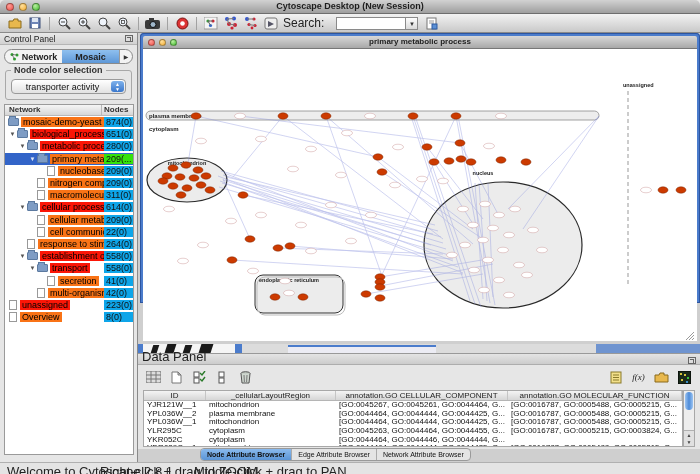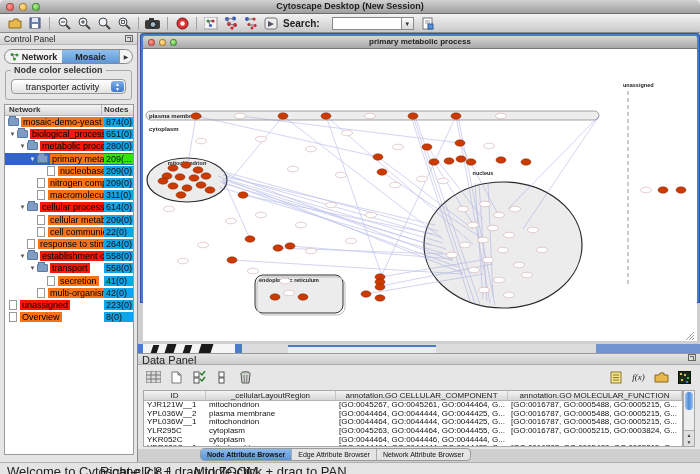--- a/index.html
+++ b/index.html
@@ -17,21 +17,21 @@
   .light.red{background:radial-gradient(circle at 35% 30%,#ff9d96,#f0524a);}
   .light.yellow{background:radial-gradient(circle at 35% 30%,#ffe09b,#f3ad33);}
   .light.green{background:radial-gradient(circle at 35% 30%,#b9f0a0,#43ba2e);}
   .titlebar .title { position:absolute; left:0; right:0; top:1px; text-align:center;
     font-size:9px; font-weight:bold; color:#1d1d1d; }
   
   .toolbar { height:19px; background:linear-gradient(#f2f2f2,#c9c9c9);
     border-bottom:1px solid #8a8a8a; display:flex; align-items:center; padding:0 5px; }
   .tbtn { width:20px; height:16px; display:flex; align-items:center; justify-content:center; }
   .tsep { width:1px; height:13px; background:#a2a2a2; margin:0 4px; }
-  .searchlbl { font-size:10px; color:#222; margin:0 12px 0 2px;font-weight:bold; }
+  .searchlbl { font-size:12px; color:#222; margin:0 12px 0 2px; }
   .searchbox { display:flex; align-items:center; }
   .searchbox input { width:70px; height:13px; border:1px solid #8a8a8a; font-size:9px; padding:0 2px;
     font-family:"Liberation Sans",sans-serif; background:#fff; }
   .search-arrow { width:12px; height:13px; border:1px solid #8a8a8a; border-left:none;
     background:linear-gradient(#fdfdfd,#d9d9d9); font-size:6px; text-align:center; line-height:13px; color:#333;}
   
   .main { display:flex; height:429px; }
   .control-panel { width:138px; background:#e6e6e6; border-right:1px solid #8a8a8a; position:relative; }
   .cp-header { height:12px; display:flex; justify-content:space-between; align-items:center;
     padding:0 4px; font-size:8.5px; color:#222; background:linear-gradient(#e8e8e8,#d2d2d2);
@@ -96,22 +96,22 @@
   .canvas svg { position:absolute; left:0; top:0; }
   
   .bg-strip { position:absolute; top:311px; left:0; right:0; height:9px; background:#dcdcdc; overflow:hidden; }
   .bg-strip .blue { position:absolute; top:0; bottom:0; background:#4b7ccc; }
   .bg-strip .whitewin { position:absolute; top:0; bottom:0; background:#f5f5f5; }
   .bg-strip .glyph { position:absolute; background:#1a1a1a; transform:skewX(-18deg); }
   .bg-strip .panel { position:absolute; top:1px; bottom:0; background:#ececf4; border-top:2px solid #4b7ccc; }
   
   .data-panel { position:absolute; top:320px; left:0; right:0; height:96px; background:#e6e6e6;
     border-top:1px solid #999; }
-  .dp-header { height:11px; display:flex; justify-content:space-between; align-items:flex-start;
-    padding:0 4px; font-size:11px; color:#222; background:linear-gradient(#e4e4e4,#cccccc);
+  .dp-header { height:11px; display:flex; justify-content:space-between; align-items:flex-end;
+    padding:0 4px; font-size:13px; color:#222; background:linear-gradient(#e4e4e4,#cccccc);
     border-bottom:1px solid #adadad;gap:28px; }
   .dp-toolbar { height:24px; display:flex; align-items:center; padding:0 7px; gap:6px; }
   .dp-btn { width:17px; height:17px; display:flex; align-items:center; justify-content:center; }
   .dp-spacer { flex:1; }
   .dp-table { position:absolute; top:36px; left:5px; right:17px; bottom:2px; background:#fff;
     border:1px solid #a8a8a8; font-size:8px; overflow:hidden; }
   .dp-thead { display:flex; height:9.5px; background:linear-gradient(#f4f4f4,#d6d6d6);
     border-bottom:1px solid #b5b5b5; color:#222; }
   .dp-thead > div { text-align:center; overflow:hidden; white-space:nowrap; border-right:1px solid #c5c5c5; }
   .dp-row { display:flex; height:8.6px; align-items:center; color:#111; }

